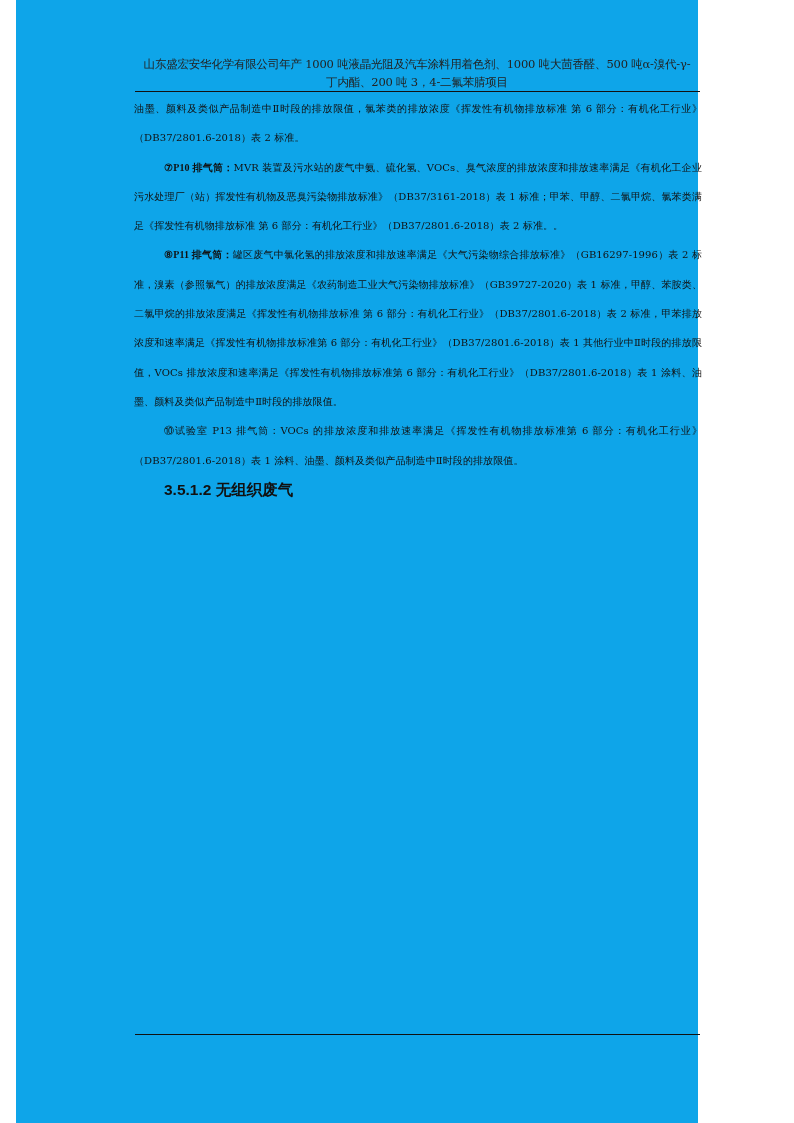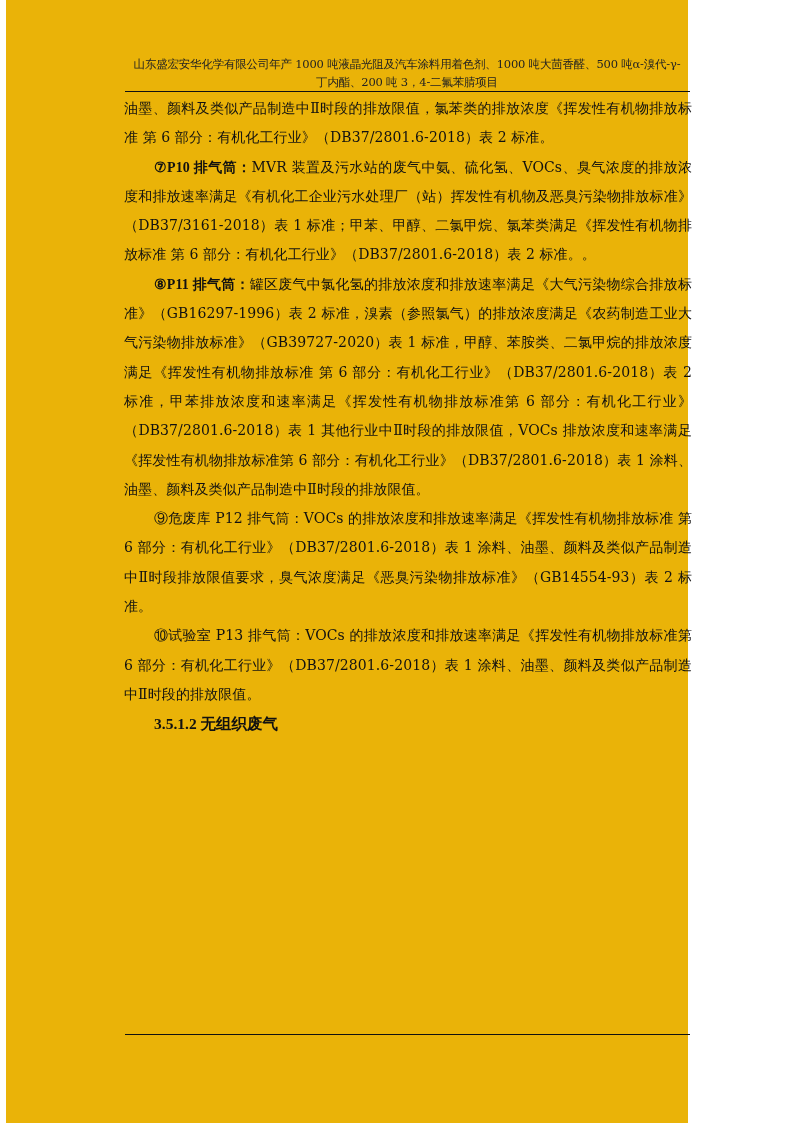--- a/index.html
+++ b/index.html
@@ -1,29 +1,29 @@
 <!DOCTYPE html>
 <html><head>
   <meta charset="utf-8">
   <style>
     html, body { margin: 0; padding: 0; background: #ffffff; }
     body { width: 794px; height: 1123px; position: relative; overflow: hidden;
            font-family: "DejaVu Serif", "Liberation Serif", serif; color: #111; }
-    .page { position: absolute; left: 6px; top: 0; width: 682px; height: 1123px; background: #eab308; }
+    .page { position: absolute; left: 16px; top: 0; width: 682px; height: 1123px; background: #0ea5e9; }
     .header { position: absolute; left: 118px; top: 55px; width: 566px; text-align: center;
               font-size: 11.5px; line-height: 18px; color: #222; letter-spacing: -0.2px; }
     .header-rule { position: absolute; left: 119px; top: 91px; width: 565px; height: 0;
                    border-top: 1.6px solid #111; }
     .body-text { position: absolute; left: 118px; top: 94px; width: 568px; }
-    .para { margin: 0; font-size: 14px; line-height: 29.3px; text-align: justify;
+    .para { margin: 0; font-size: 10px; line-height: 29.3px; text-align: justify;
             text-align-last: left; letter-spacing: 0.1px; }
     .indent { text-indent: 30px; }
     .lead { font-weight: bold; font-family: "Liberation Serif", "DejaVu Serif", serif; margin-top: 8px; }
     .heading { margin: 0; font-size: 15.5px; line-height: 29.3px; font-weight: bold;
-               text-indent: 30px; font-family: Liberation Serif, serif; }
+               text-indent: 30px; font-family: Liberation Sans, sans-serif; }
     .footer-rule { position: absolute; left: 119px; top: 1034px; width: 565px; height: 0;
                    border-top: 1px solid #111; }
     .page-number { position: absolute; left: 118px; top: 1038px; width: 566px; text-align: center;
                    font-size: 11px; font-family: "Liberation Serif", serif; color: #222; }
   </style>
 </head>
 <body>
 
 <div class="page">
 
@@ -37,23 +37,20 @@
     <p class="para">
       <span>油墨、颜料及类似产品制造中Ⅱ时段的排放限值，氯苯类的排放浓度《挥发性有机物排放标准 第 6 部分：有机化工行业》（DB37/2801.6-2018）表 2 标准。</span>
     </p>
     <p class="para indent">
       <span class="lead">⑦P10 排气筒：</span><span>MVR 装置及污水站的废气中氨、硫化氢、VOCs、臭气浓度的排放浓度和排放速率满足《有机化工企业污水处理厂（站）挥发性有机物及恶臭污染物排放标准》（DB37/3161-2018）表 1 标准；甲苯、甲醇、二氯甲烷、氯苯类满足《挥发性有机物排放标准 第 6 部分：有机化工行业》（DB37/2801.6-2018）表 2 标准。。</span>
     </p>
     <p class="para indent">
       <span class="lead">⑧P11 排气筒：</span><span>罐区废气中氯化氢的排放浓度和排放速率满足《大气污染物综合排放标准》（GB16297-1996）表 2 标准，溴素（参照氯气）的排放浓度满足《农药制造工业大气污染物排放标准》（GB39727-2020）表 1 标准，甲醇、苯胺类、二氯甲烷的排放浓度满足《挥发性有机物排放标准 第 6 部分：有机化工行业》（DB37/2801.6-2018）表 2 标准，甲苯排放浓度和速率满足《挥发性有机物排放标准第 6 部分：有机化工行业》（DB37/2801.6-2018）表 1 其他行业中Ⅱ时段的排放限值，VOCs 排放浓度和速率满足《挥发性有机物排放标准第 6 部分：有机化工行业》（DB37/2801.6-2018）表 1 涂料、油墨、颜料及类似产品制造中Ⅱ时段的排放限值。</span>
     </p>
     <p class="para indent">
-      <span>⑨危废库 P12 排气筒：VOCs 的排放浓度和排放速率满足《挥发性有机物排放标准 第 6 部分：有机化工行业》（DB37/2801.6-2018）表 1 涂料、油墨、颜料及类似产品制造中Ⅱ时段排放限值要求，臭气浓度满足《恶臭污染物排放标准》（GB14554-93）表 2 标准。</span>
-    </p>
-    <p class="para indent">
       <span>⑩试验室 P13 排气筒：VOCs 的排放浓度和排放速率满足《挥发性有机物排放标准第 6 部分：有机化工行业》（DB37/2801.6-2018）表 1 涂料、油墨、颜料及类似产品制造中Ⅱ时段的排放限值。</span>
     </p>
     <h3 class="heading">3.5.1.2 无组织废气</h3>
   </div>
 
   <div class="footer-rule"></div>
 
 </div>
 
 </body></html>

